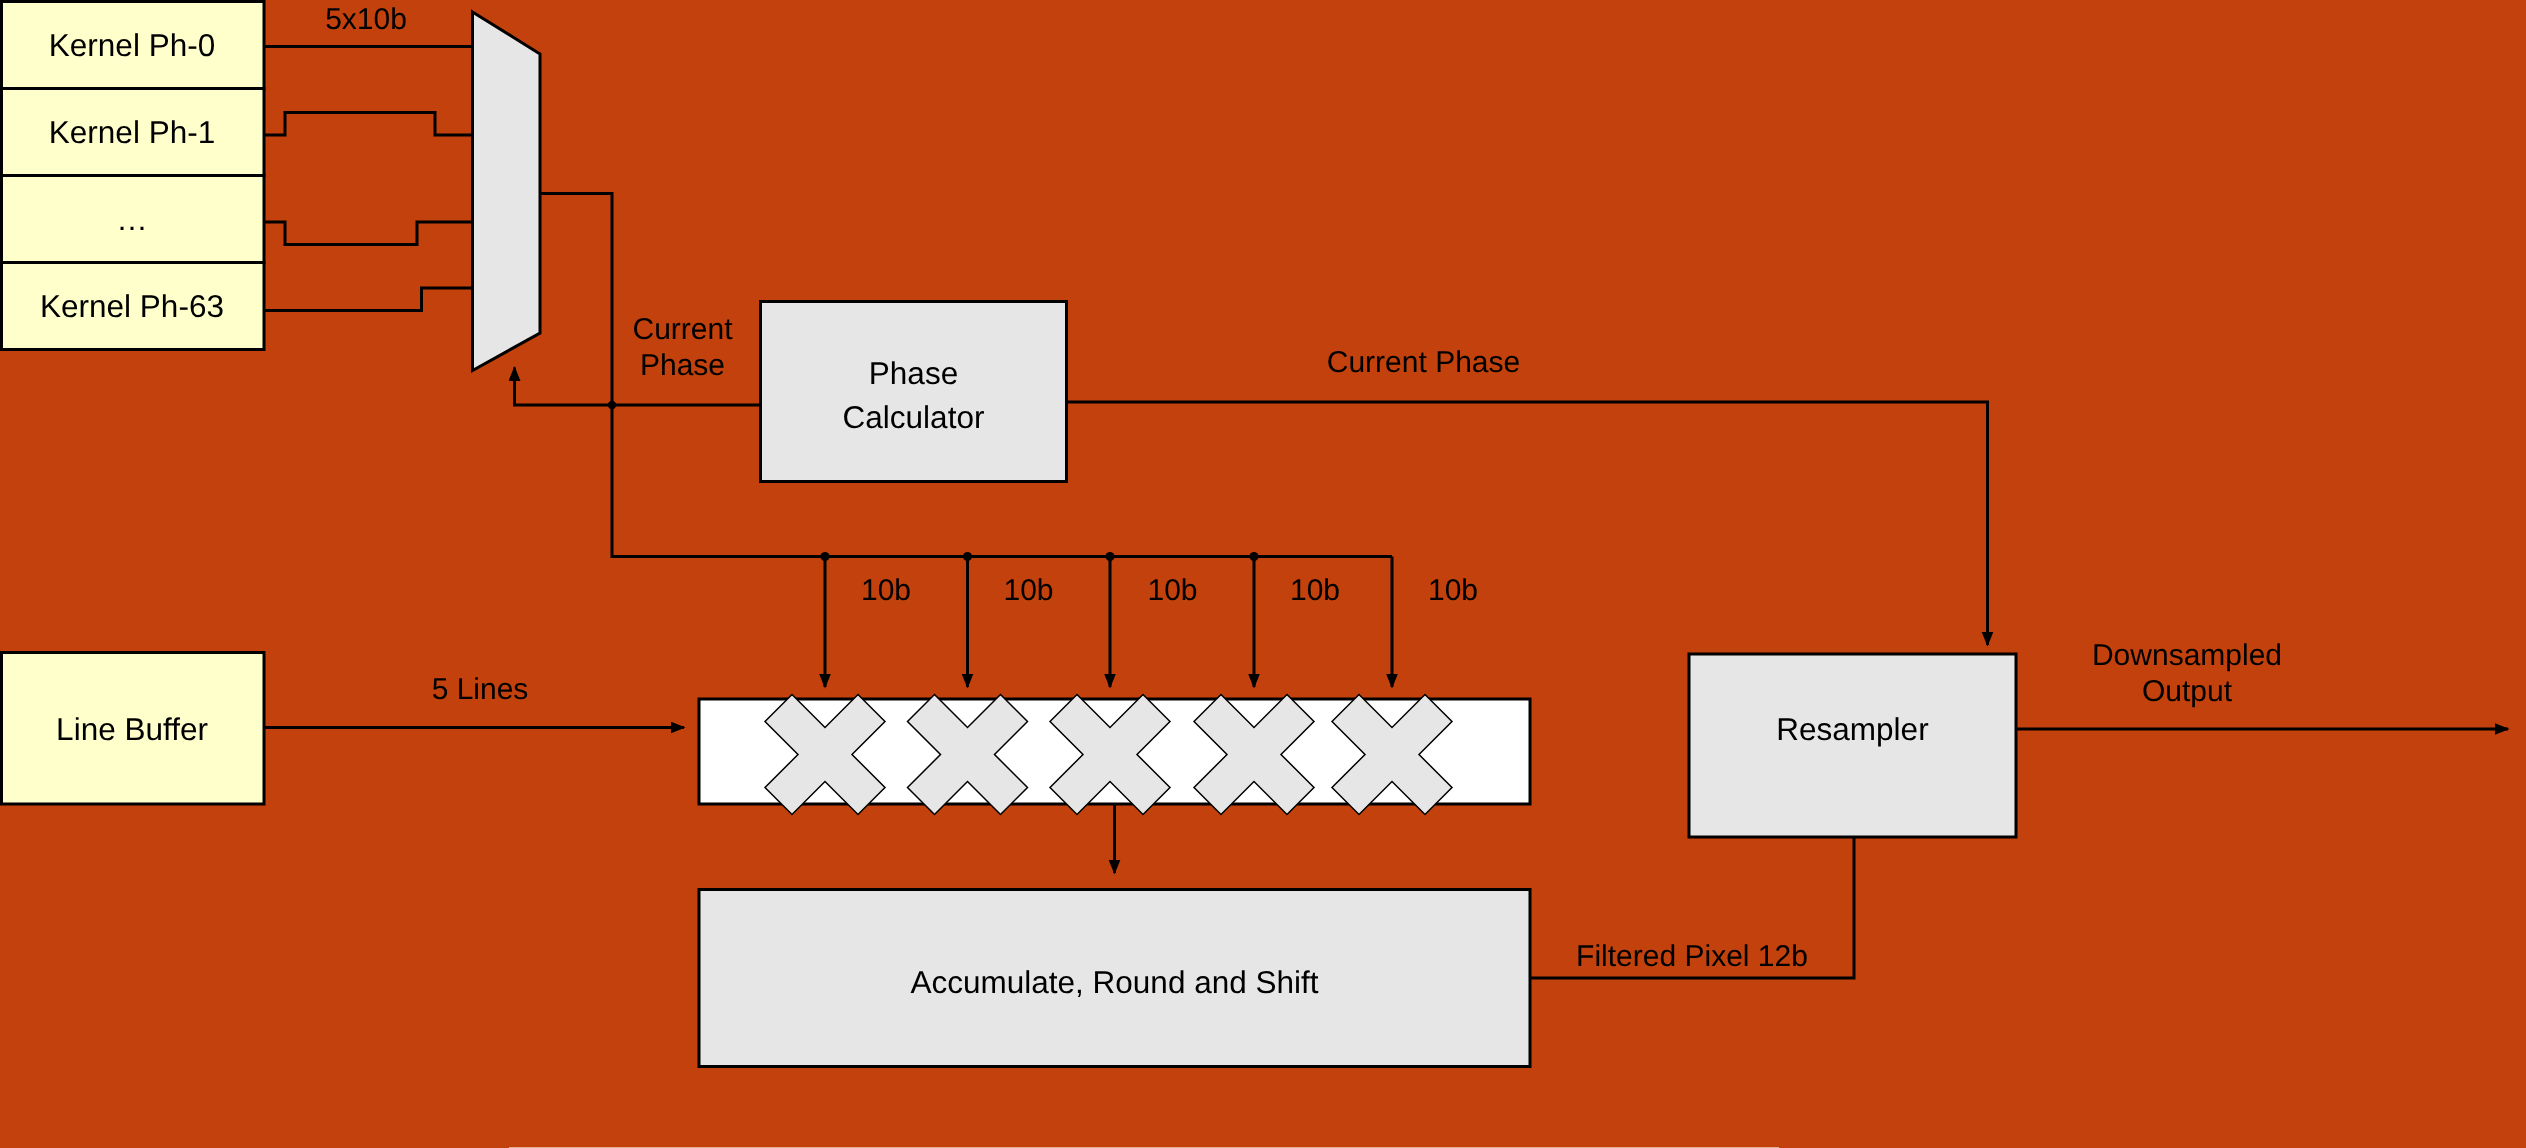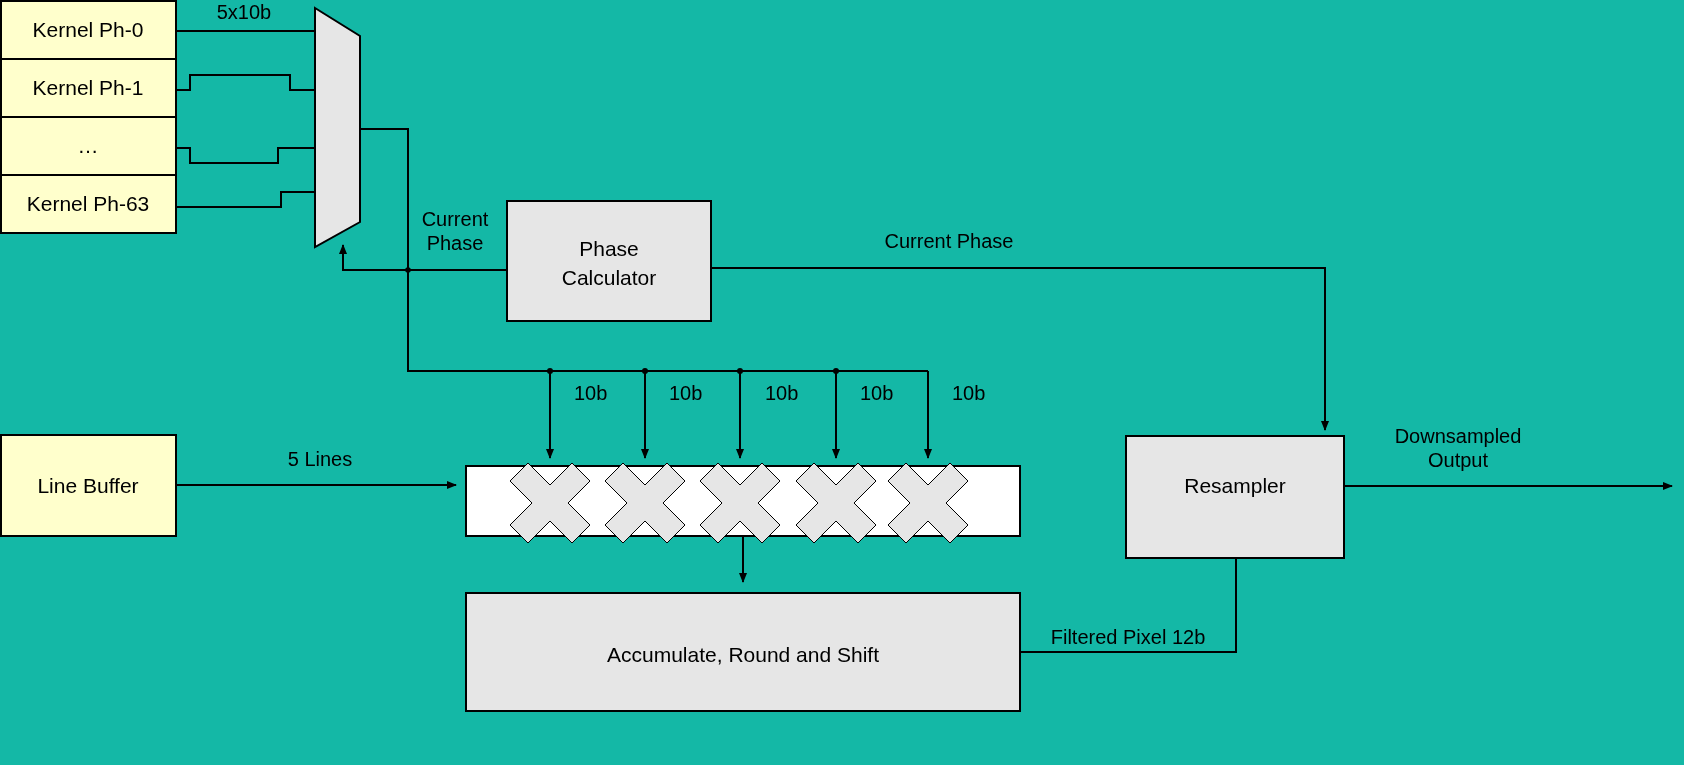--- a/index.html
+++ b/index.html
@@ -1,17 +1,17 @@
 <!DOCTYPE html>
 <html><head>
 <meta charset="utf-8">
 <style>
   html,body{margin:0;padding:0;background:#ffffff;}
   body{font-family:"Liberation Sans","DejaVu Sans",sans-serif;}
-  #stage{position:relative;width:1684px;height:765px;background:#14b8a6;overflow:hidden;}
+  #stage{position:relative;width:1684px;height:765px;background:#c2410c;overflow:hidden;}
   #stage svg{position:absolute;left:0;top:0;}
   .lbl{font-family:"Liberation Sans","DejaVu Sans",sans-serif;font-size:20px;fill:#000000;}
   .lbl-box{font-family:"Liberation Sans","DejaVu Sans",sans-serif;font-size:21px;fill:#000000;}
   .wire{stroke:#000000;stroke-width:2;fill:none;}
   .boxline{stroke:#000000;stroke-width:2;}
   .xshape{stroke:#000000;stroke-width:1;}
 </style>
 </head>
 <body>
 

